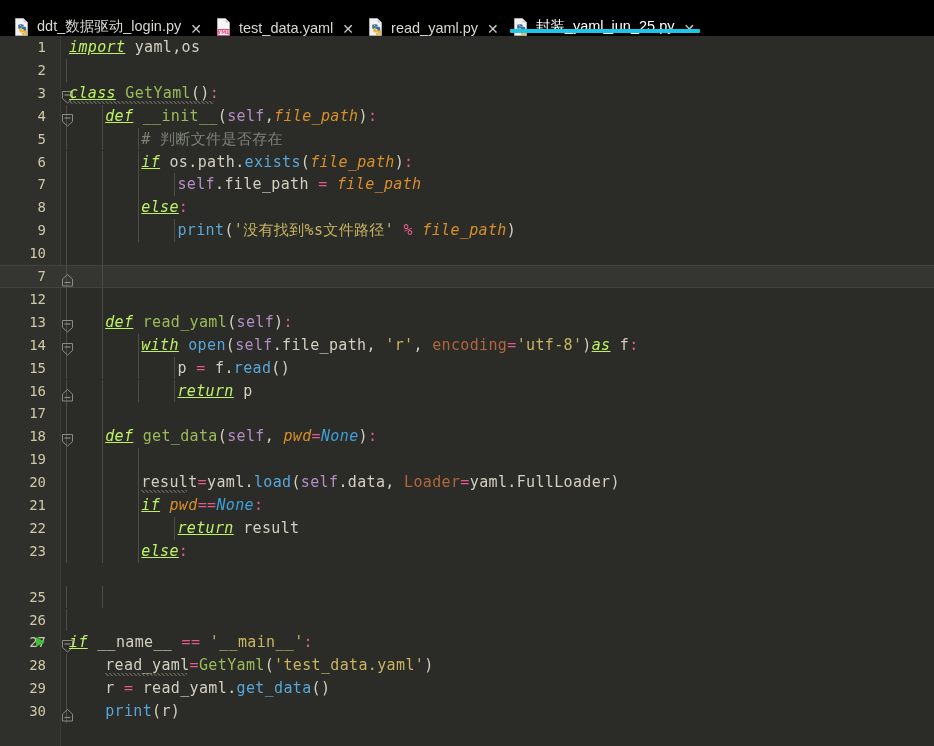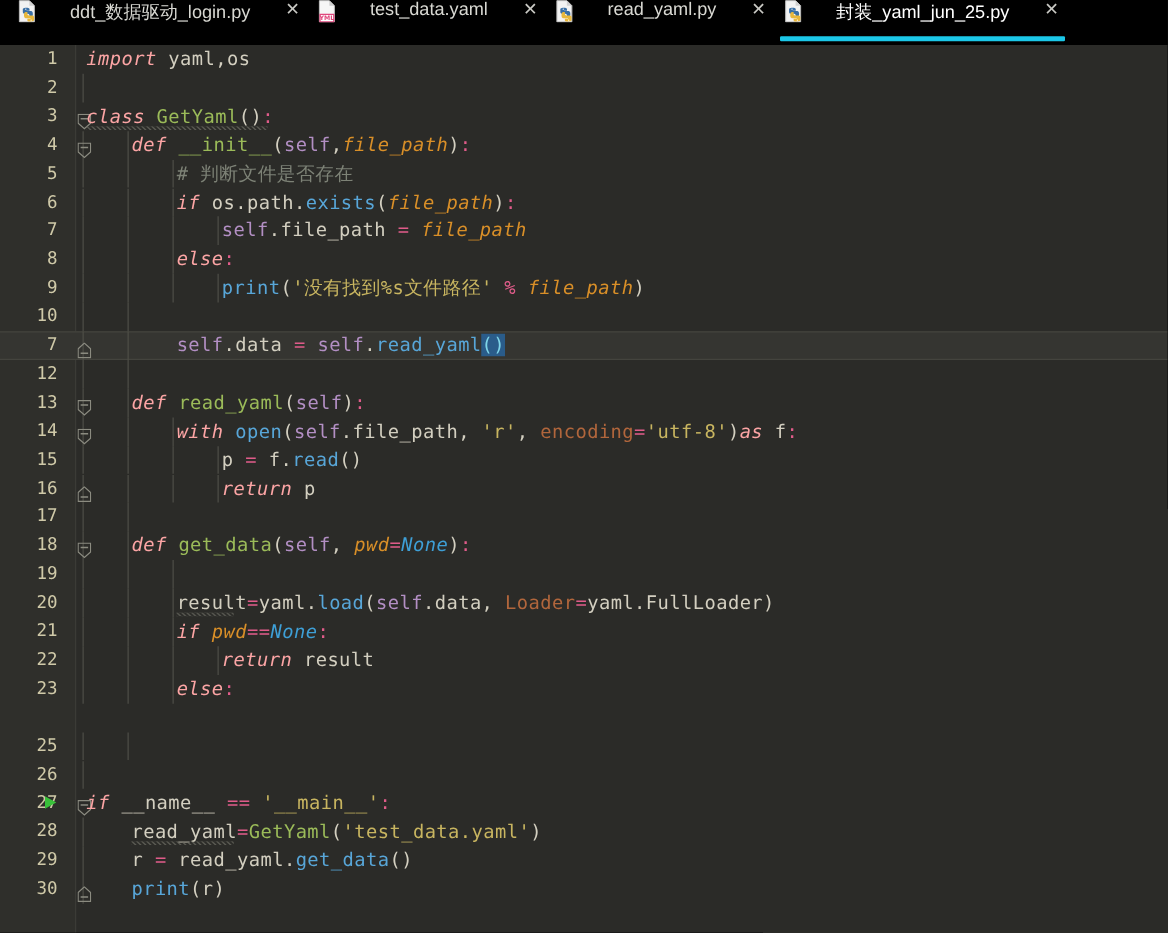--- a/index.html
+++ b/index.html
@@ -21,28 +21,27 @@
     background: #000000;
     display: flex;
     align-items: stretch;
     padding-left: 8px;
     box-sizing: border-box;
     position: relative;
     overflow: hidden;
   }
   .tab {
     display: flex;
-    align-items: flex-start;
+    align-items: flex-end;
     height: 36px;
     padding: 0 8px 0 6px;
     box-sizing: border-box;
     cursor: default;
     position: relative;
     white-space: nowrap;
-    gap: 19px;
   }
   .tab .tab-label {
     font-family: "Liberation Sans", sans-serif;
     font-size: 14.5px;
     color: #d8d8d2;
     margin-left: 6px;
     letter-spacing: 0px;
   }
   .tab.active .tab-label { color: #ffffff; }
   .tab .tab-close {
@@ -109,21 +108,21 @@
   }
   .code {
     position: absolute;
     left: 69px;
     font-family: "DejaVu Sans Mono", monospace;
     font-size: 15px;
     letter-spacing: 0.35px;
     color: #a9b7c6;
   }
   
-  .kw   { color: #fca5a5; font-style: italic; }                        
+  .kw   { color: #bef264; font-style: italic; text-decoration: underline; }                        
   .cls  { color: #9bbb59; }                        
   .fn   { color: #58a6d8; }                        
   .self { color: #b38fc4; }                        
   .param{ color: #d98f28; font-style: italic; }    
   .str  { color: #c8b560; }
   .cmt  { color: #7d8276; }                        
   .op   { color: #e05c8a; }                        
   .pun  { color: #d3cfc0; }
   .kwarg{ color: #b1663c; }                        
   .plain{ color: #d3cfc0; }
@@ -241,21 +240,21 @@
           </svg></div><div class="code" style="left: 105.16px; text-align: right;"><span class="kw">def</span><span class="plain"> </span><span class="cls">__init__</span><span class="pun">(</span><span class="self">self</span><span class="pun">,</span><span class="param">file_path</span><span class="pun">)</span><span class="op">:</span></div></div>
       <div class="row" style="top: 91.6px; position: absolute; left: 0px; right: 0px;"><div class="guide" style="left: 66px;"></div><div class="guide" style="left: 102.16px;"></div><div class="guide" style="left: 138.32px;"></div><div class="lnum">5</div><div class="code" style="left: 141.32px;"><span class="cmt"># 判断文件是否存在</span></div></div>
       <div class="row" style="top: 114.5px; position: absolute; left: 0px; right: 0px;"><div class="guide" style="left: 66px;"></div><div class="guide" style="left: 102.16px;"></div><div class="guide" style="left: 138.32px;"></div><div class="lnum">6</div><div class="code" style="left: 141.32px;"><span class="kw">if</span><span class="plain"> </span><span class="plain">os</span><span class="pun">.</span><span class="plain">path</span><span class="pun">.</span><span class="fn">exists</span><span class="pun">(</span><span class="param">file_path</span><span class="pun">)</span><span class="op">:</span></div></div>
       <div class="row" style="top: 137.4px; position: absolute; left: 0px; right: 0px;"><div class="guide" style="left: 66px;"></div><div class="guide" style="left: 102.16px;"></div><div class="guide" style="left: 138.32px;"></div><div class="guide" style="left: 174.48px;"></div><div class="lnum">7</div><div class="code" style="left: 177.48px;"><span class="self">self</span><span class="pun">.</span><span class="plain">file_path</span><span class="op"> = </span><span class="param">file_path</span></div></div>
       <div class="row" style="top: 160.3px; position: absolute; left: 0px; right: 0px;"><div class="guide" style="left: 66px;"></div><div class="guide" style="left: 102.16px;"></div><div class="guide" style="left: 138.32px;"></div><div class="lnum">8</div><div class="code" style="left: 141.32px;"><span class="kw">else</span><span class="op">:</span></div></div>
       <div class="row" style="top: 183.2px; position: absolute; left: 0px; right: 0px;"><div class="guide" style="left: 66px;"></div><div class="guide" style="left: 102.16px;"></div><div class="guide" style="left: 138.32px;"></div><div class="guide" style="left: 174.48px;"></div><div class="lnum">9</div><div class="code" style="left: 177.48px;"><span class="fn">print</span><span class="pun">(</span><span class="str">'没有找到%s文件路径'</span><span class="plain"> </span><span class="op">%</span><span class="plain"> </span><span class="param">file_path</span><span class="pun">)</span></div></div>
       <div class="row" style="top: 206.1px; position: absolute; left: 0px; right: 0px;"><div class="guide" style="left: 66px;"></div><div class="guide" style="left: 102.16px;"></div><div class="lnum">10</div><div class="code" style="left: 69px;"></div></div>
       <div class="row highlight" style="top: 229px; position: absolute; left: 0px; right: 0px;"><div class="rowbg"></div><div class="guide" style="left: 66px;"></div><div class="guide" style="left: 102.16px;"></div><div class="lnum">7</div><div class="fold" style="left: 62px;"><svg width="11" height="13" viewBox="0 0 11 13">
             <path d="M5.5 0.5 l5 4.5 v7 h-10 v-7 z" fill="none" stroke="#8b8b80" stroke-width="1"></path>
             <line x1="2.5" y1="8.5" x2="8.5" y2="8.5" stroke="#8b8b80" stroke-width="1.2"></line>
-          </svg></div><div class="code" style="left: 141.32px;"><span class="self">self</span><span class="pun">.</span><span class="plain">data</span><span class="op"> = </span><span class="self">self</span><span class="pun">.</span><span class="fn">read_yaml</span><span class="sel">()</span></div></div>
+          </svg></div></div>
       <div class="row" style="top: 251.9px; position: absolute; left: 0px; right: 0px;"><div class="guide" style="left: 66px;"></div><div class="guide" style="left: 102.16px;"></div><div class="lnum">12</div><div class="code" style="left: 69px;"></div></div>
       <div class="row" style="top: 274.8px; position: absolute; left: 0px; right: 0px;"><div class="guide" style="left: 66px;"></div><div class="guide" style="left: 102.16px;"></div><div class="lnum">13</div><div class="fold" style="left: 62px;"><svg width="11" height="13" viewBox="0 0 11 13">
             <path d="M0.5 0.5 h10 v7 l-5 4.5 l-5 -4.5 z" fill="none" stroke="#8b8b80" stroke-width="1"></path>
             <line x1="2.5" y1="4" x2="8.5" y2="4" stroke="#8b8b80" stroke-width="1.2"></line>
           </svg></div><div class="code" style="left: 105.16px;"><span class="kw">def</span><span class="plain"> </span><span class="cls">read_yaml</span><span class="pun">(</span><span class="self">self</span><span class="pun">)</span><span class="op">:</span></div></div>
       <div class="row" style="top: 297.7px; position: absolute; left: 0px; right: 0px;"><div class="guide" style="left: 66px;"></div><div class="guide" style="left: 102.16px;"></div><div class="guide" style="left: 138.32px;"></div><div class="lnum">14</div><div class="fold" style="left: 62px;"><svg width="11" height="13" viewBox="0 0 11 13">
             <path d="M0.5 0.5 h10 v7 l-5 4.5 l-5 -4.5 z" fill="none" stroke="#8b8b80" stroke-width="1"></path>
             <line x1="2.5" y1="4" x2="8.5" y2="4" stroke="#8b8b80" stroke-width="1.2"></line>
           </svg></div><div class="code" style="left: 141.32px;"><span class="kw">with</span><span class="plain"> </span><span class="fn">open</span><span class="pun">(</span><span class="self">self</span><span class="pun">.</span><span class="plain">file_path</span><span class="pun">, </span><span class="str">'r'</span><span class="pun">, </span><span class="kwarg">encoding</span><span class="op">=</span><span class="str">'utf-8'</span><span class="pun">)</span><span class="kw">as</span><span class="plain"> f</span><span class="op">:</span></div></div>
       <div class="row" style="top: 320.6px; position: absolute; left: 0px; right: 0px;"><div class="guide" style="left: 66px;"></div><div class="guide" style="left: 102.16px;"></div><div class="guide" style="left: 138.32px;"></div><div class="guide" style="left: 174.48px;"></div><div class="lnum">15</div><div class="code" style="left: 177.48px;"><span class="plain">p </span><span class="op">=</span><span class="plain"> f</span><span class="pun">.</span><span class="fn">read</span><span class="pun">()</span></div></div>

